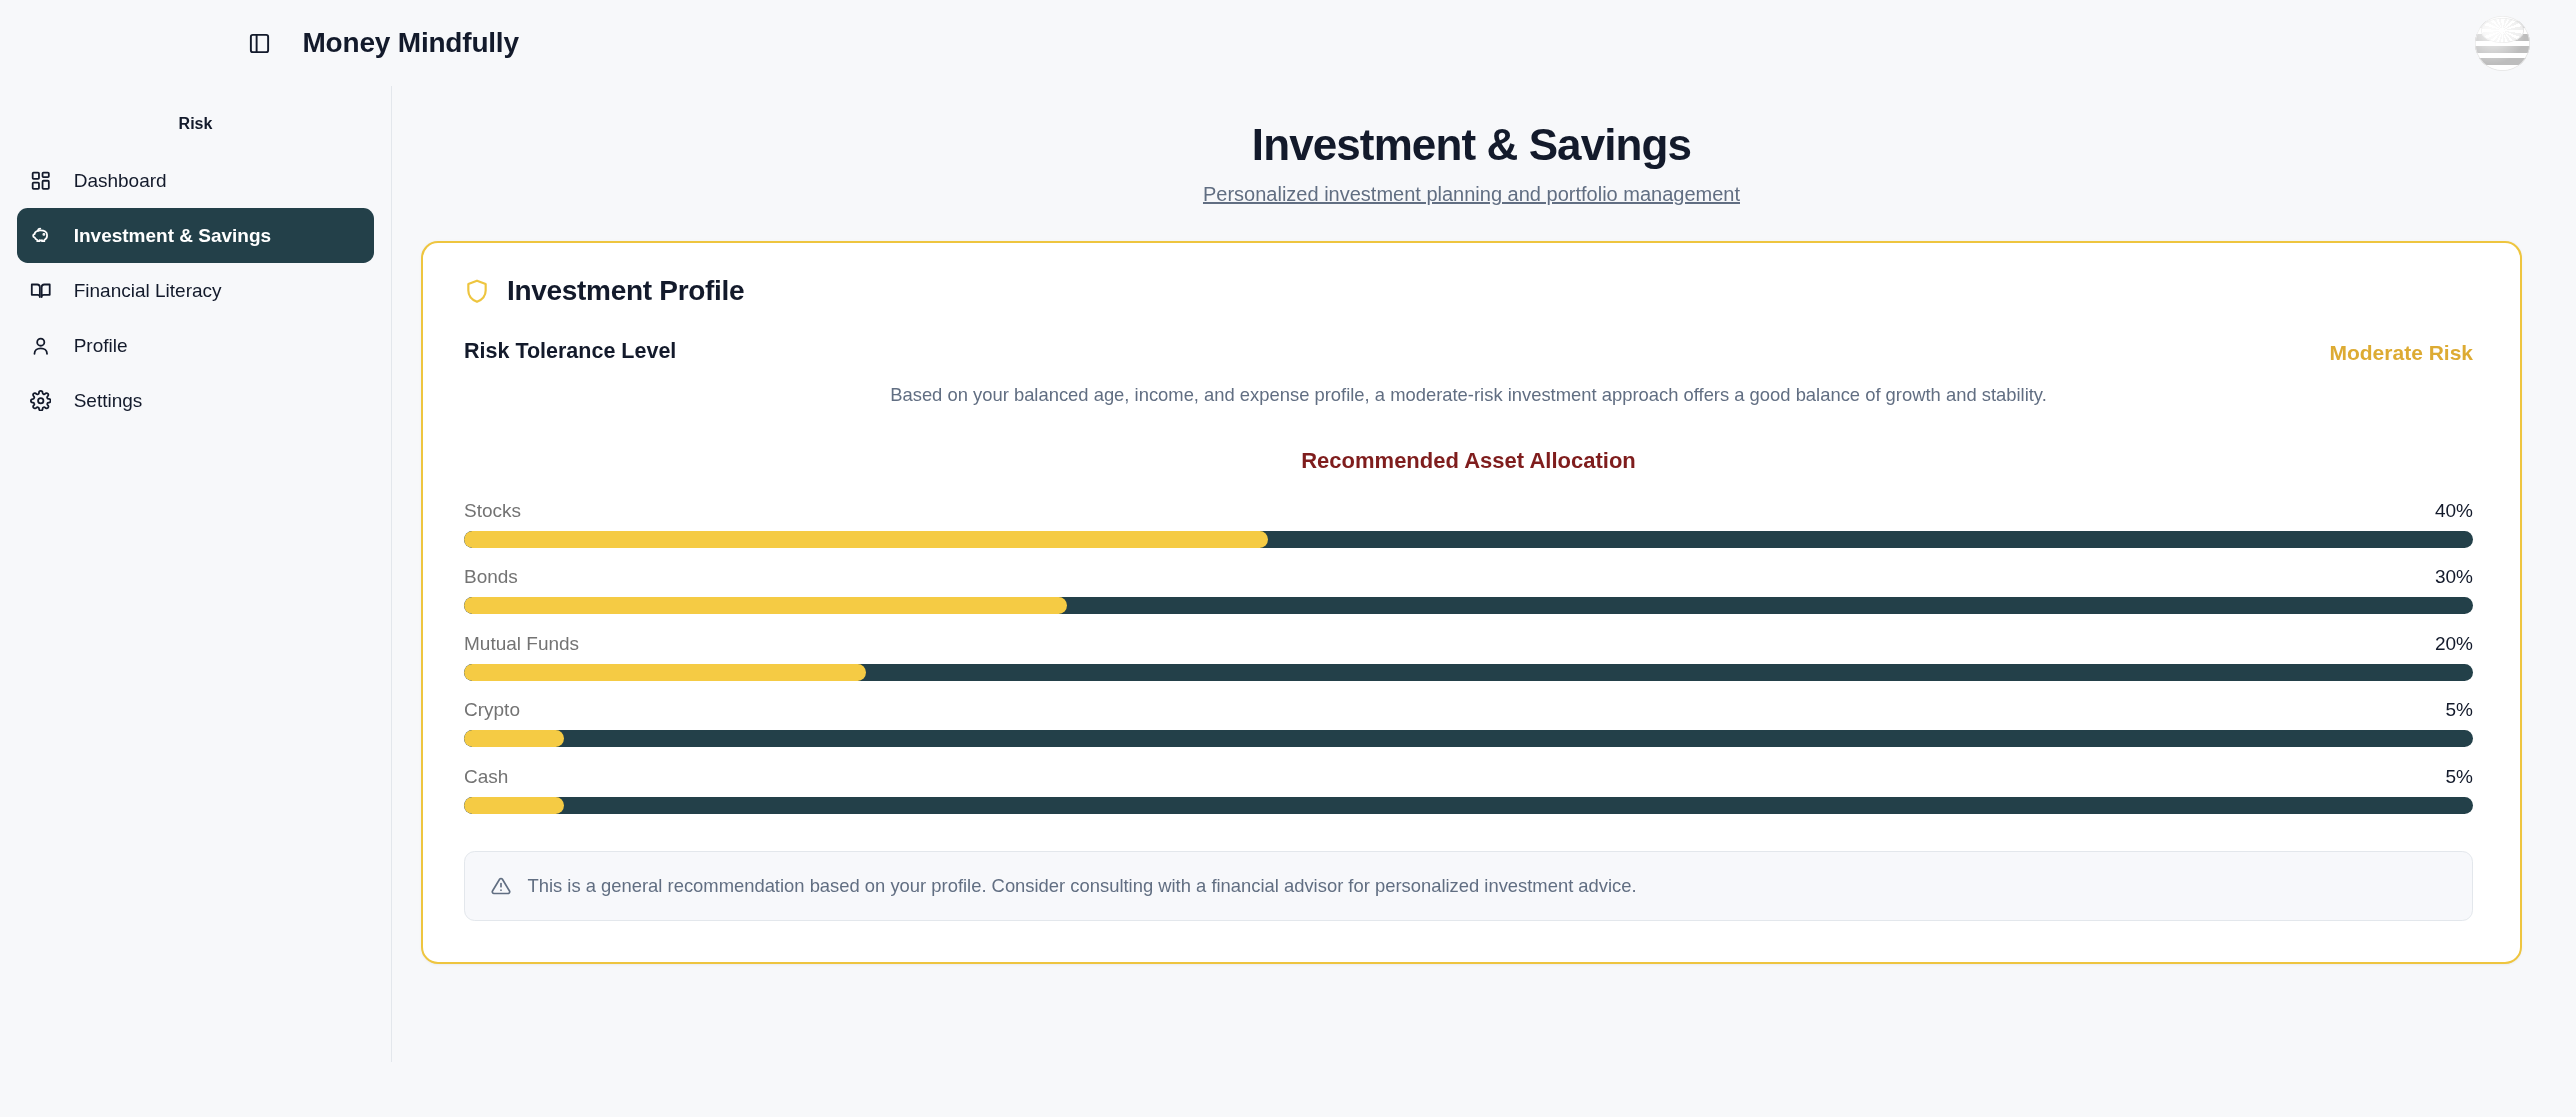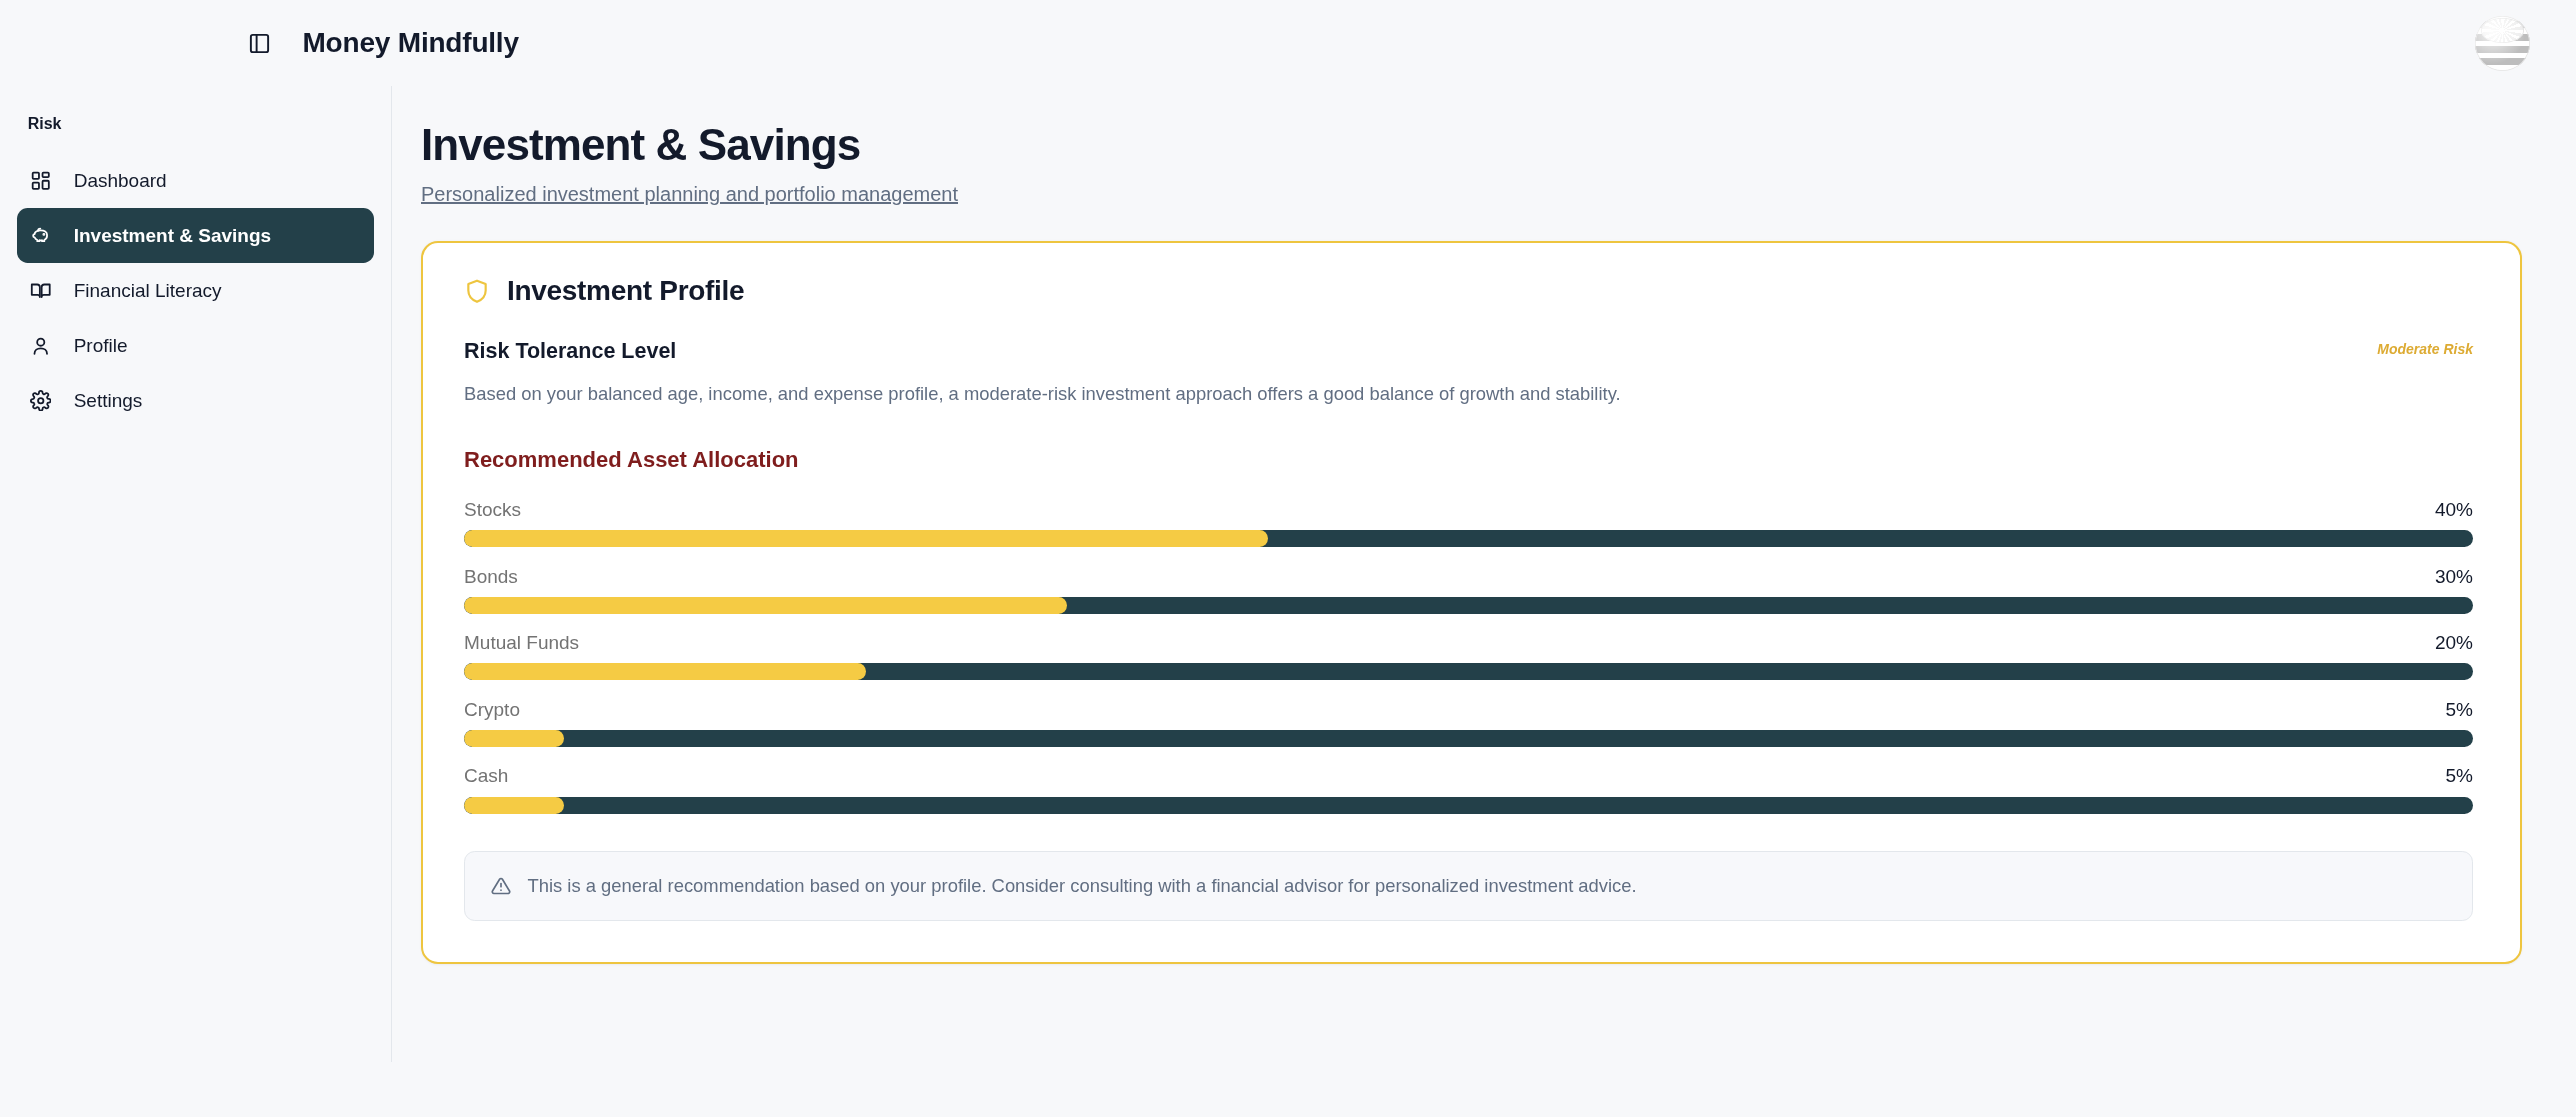--- a/index.html
+++ b/index.html
@@ -5,21 +5,21 @@
   * { box-sizing: border-box; margin: 0; padding: 0; }
 
   html, body {
     width: 2576px;
     height: 1118px;
     background: #f7f8fa;
     font-family: "Liberation Sans", sans-serif;
     -webkit-font-smoothing: antialiased;
   }
 
-  .app { width: 2576px; height: 1062px; display: flex; flex-direction: column; }
+  .app { width: 2576px; height: 1062px; display: flex; flex-direction: column; text-align: center; }
 
   
   .topbar {
     height: 86px;
     flex: 0 0 86px;
     background: #f7f8fa;
     display: flex;
     align-items: center;
     padding: 0 41px 0 0;
     position: relative;
@@ -163,26 +163,25 @@
     align-items: flex-start;
     justify-content: space-between;
     gap: 31px;
   }
   .section-label {
     font-size: 21.5px;
     font-weight: bold;
     color: #131a2b;
   }
   .risk-badge {
-    font-size: 14px;
+    font-size: 21px;
     font-weight: bold;
     color: #ddab33;
     white-space: nowrap;
     padding-top: 1.5px;
-    font-style: italic;
   }
   .risk-desc {
     margin-top: 17px;
     font-size: 18.4px;
     color: #616e82;
     line-height: 1.4;
   }
 
   .alloc-title {
     margin-top: 40px;

